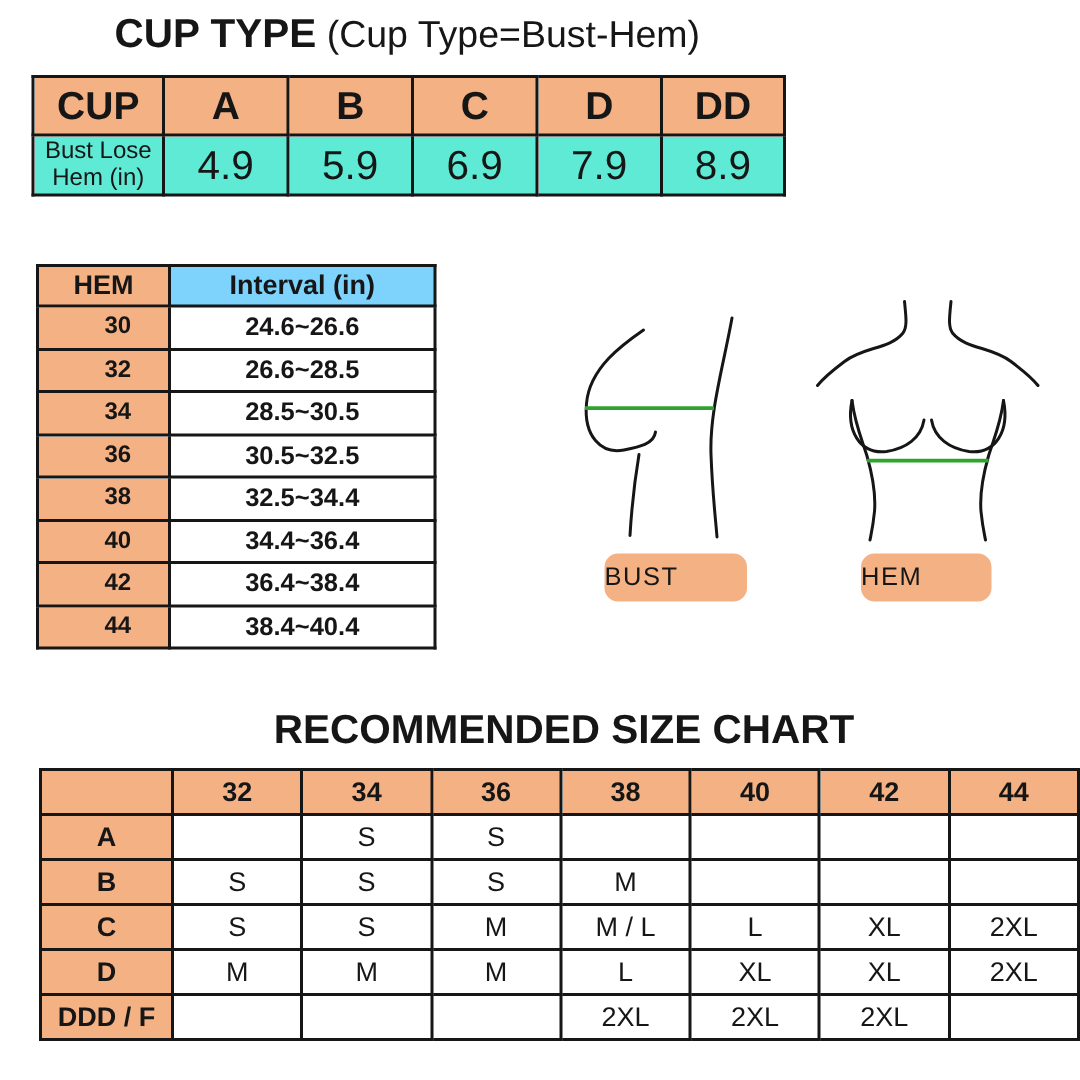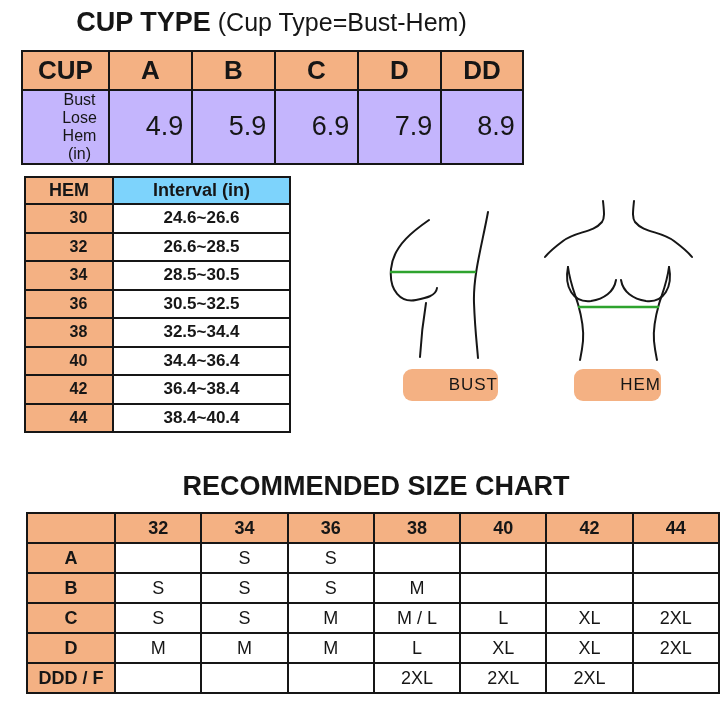--- a/index.html
+++ b/index.html
@@ -18,37 +18,37 @@
   th,td{border:2px solid var(--ink);padding:0;text-align:center;vertical-align:middle;overflow:hidden;}
 
   
   .title1{position:absolute;left:0;top:6px;width:511px;text-align:center;
           font-size:25px;line-height:1.2;white-space:nowrap;}
   .title1 .bold{font-weight:bold;font-size:27px;}
 
   
   .cup-table{left:5px;top:50px;width:501px;}
   .cup-table th{height:37px;font-size:26px;font-weight:bold;background:var(--orange);}
-  .cup-table td{height:38px;font-size:27px;font-weight:normal;background:#c4b5fd;padding-left:28px;}
+  .cup-table td{height:38px;font-size:27px;font-weight:normal;background:#5eead4;}
   .cup-table td.label-cell{font-size:16px;line-height:1.12;font-weight:normal;}
   .lbl-line{display:block;}
 
   
   .hem-table{left:8px;top:176px;width:265px;}
   .hem-table th{height:25px;font-size:18px;font-weight:bold;background:#7dd3fc;}
   .hem-table th.hem-cell{background:var(--orange);}
   .hem-table td{height:26.5px;font-size:17px;background:#ffffff;font-weight:bold;}
   .hem-table td.hem-cell{background:var(--orange);font-weight:bold;font-size:16px;padding-left:19px;}
 
   
   .fig{position:absolute;}
   .fig path{fill:none;stroke:var(--ink);stroke-width:2;stroke-linecap:round;}
   .fig line{stroke:var(--green);stroke-width:2.5;}
   .tag{position:absolute;background:var(--orange);border-radius:9px;
-       display:flex;align-items:center;justify-content:flex-end;
+       display:flex;align-items:center;justify-content:flex-start;
        font-size:17px;letter-spacing:1px;color:var(--ink);}
   .tag-bust{left:387px;top:369px;width:95px;height:32px;}
   .tag-hem{left:558px;top:369px;width:87px;height:32px;}
 
   
   .title2{position:absolute;left:0;top:471px;width:720px;text-align:center;
           font-weight:bold;font-size:27px;white-space:nowrap;}
 
   
   .size-table{left:10px;top:512px;width:694px;}

